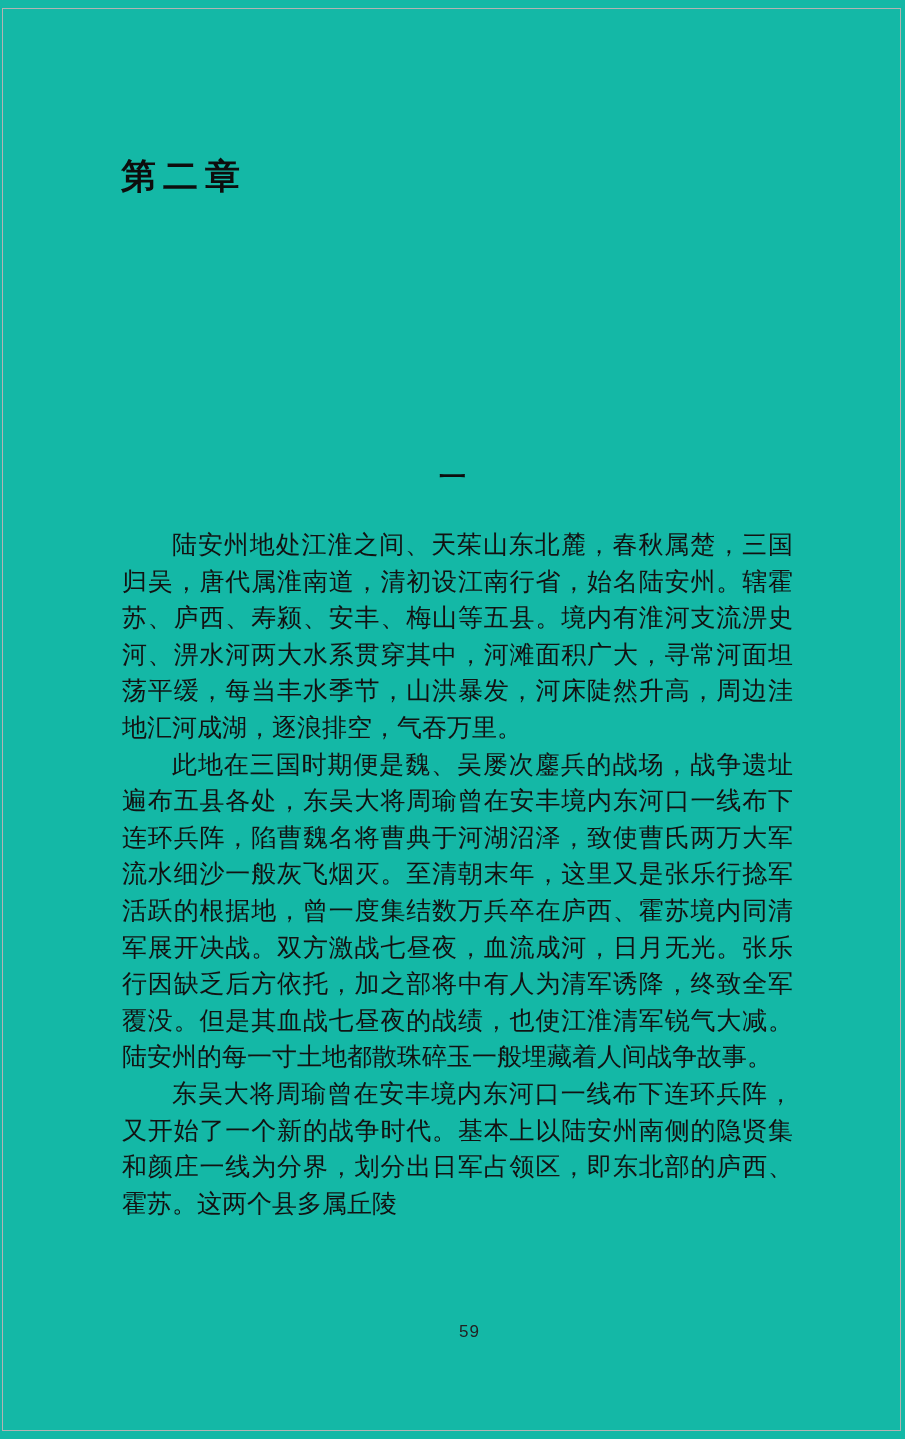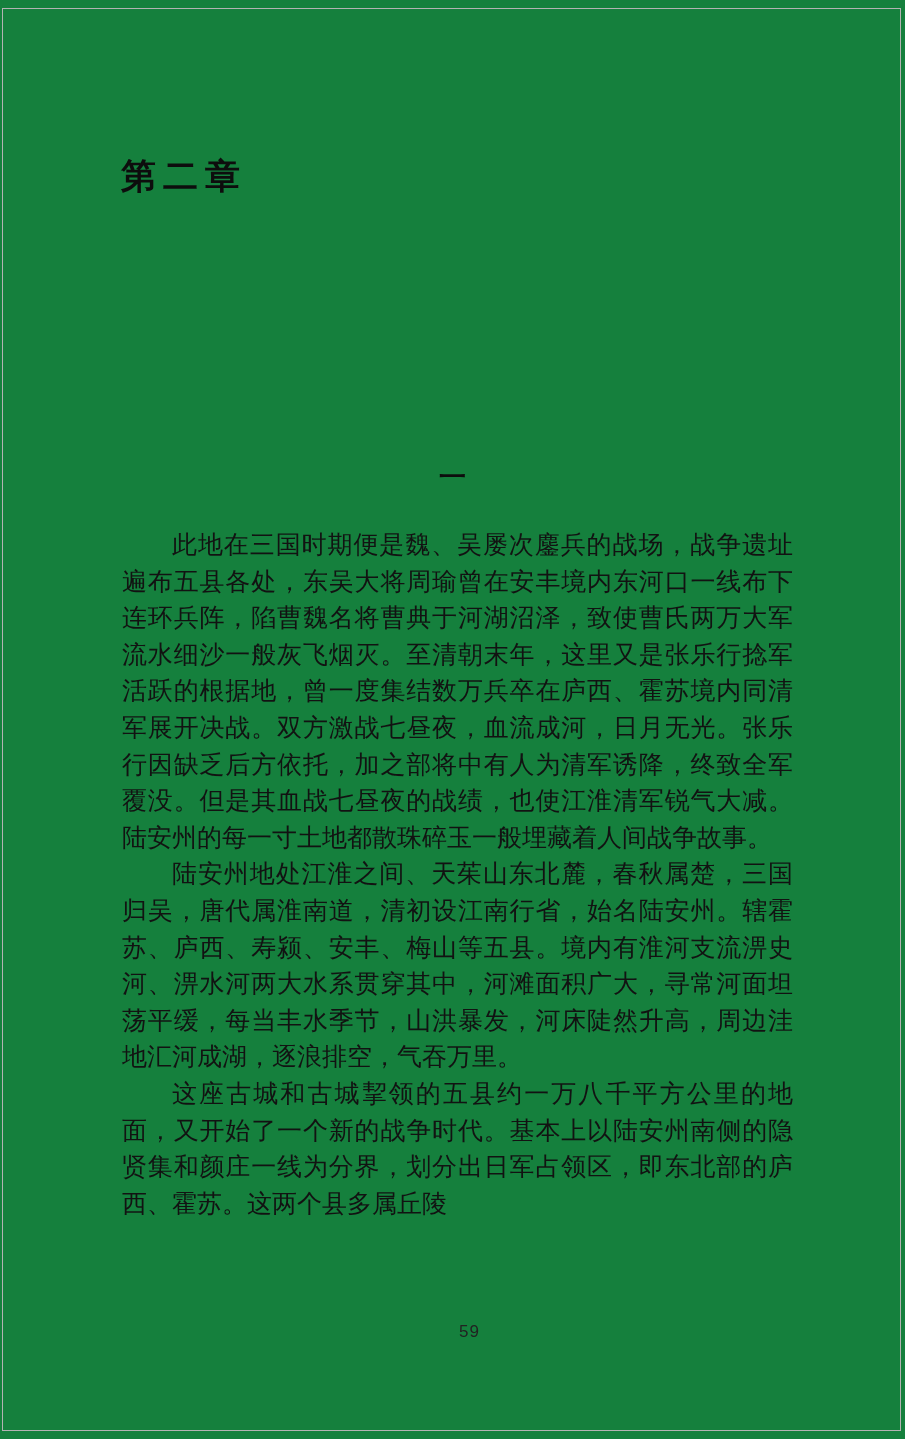--- a/index.html
+++ b/index.html
@@ -4,21 +4,21 @@
 <style>
   html, body {
     margin: 0;
     padding: 0;
     background: #ffffff;
   }
   .page {
     position: relative;
     width: 905px;
     height: 1439px;
-    background: #15803d;
+    background: #14b8a6;
     color: #151515;
     font-family: "Liberation Serif", serif;
     overflow: hidden;
   }
   .page-border {
     position: absolute;
     left: 2px;
     top: 8px;
     width: 899px;
     height: 1423px;
@@ -77,19 +77,19 @@
 <body>
 
 <div class="page">
   <div class="page-border"></div>
 
   <h1 class="chapter-title">第二章</h1>
 
   <div class="section-marker">一</div>
 
   <div class="body-text">
+    <p>陆安州地处江淮之间、天茱山东北麓，春秋属楚，三国归吴，唐代属淮南道，清初设江南行省，始名陆安州。辖霍苏、庐西、寿颍、安丰、梅山等五县。境内有淮河支流淠史河、淠水河两大水系贯穿其中，河滩面积广大，寻常河面坦荡平缓，每当丰水季节，山洪暴发，河床陡然升高，周边洼地汇河成湖，逐浪排空，气吞万里。</p>
     <p>此地在三国时期便是魏、吴屡次鏖兵的战场，战争遗址遍布五县各处，东吴大将周瑜曾在安丰境内东河口一线布下连环兵阵，陷曹魏名将曹典于河湖沼泽，致使曹氏两万大军流水细沙一般灰飞烟灭。至清朝末年，这里又是张乐行捻军活跃的根据地，曾一度集结数万兵卒在庐西、霍苏境内同清军展开决战。双方激战七昼夜，血流成河，日月无光。张乐行因缺乏后方依托，加之部将中有人为清军诱降，终致全军覆没。但是其血战七昼夜的战绩，也使江淮清军锐气大减。陆安州的每一寸土地都散珠碎玉一般埋藏着人间战争故事。</p>
-    <p>陆安州地处江淮之间、天茱山东北麓，春秋属楚，三国归吴，唐代属淮南道，清初设江南行省，始名陆安州。辖霍苏、庐西、寿颍、安丰、梅山等五县。境内有淮河支流淠史河、淠水河两大水系贯穿其中，河滩面积广大，寻常河面坦荡平缓，每当丰水季节，山洪暴发，河床陡然升高，周边洼地汇河成湖，逐浪排空，气吞万里。</p>
-    <p>这座古城和古城挈领的五县约一万八千平方公里的地面，又开始了一个新的战争时代。基本上以陆安州南侧的隐贤集和颜庄一线为分界，划分出日军占领区，即东北部的庐西、霍苏。这两个县多属丘陵</p>
+    <p>东吴大将周瑜曾在安丰境内东河口一线布下连环兵阵，又开始了一个新的战争时代。基本上以陆安州南侧的隐贤集和颜庄一线为分界，划分出日军占领区，即东北部的庐西、霍苏。这两个县多属丘陵</p>
   </div>
 
   <div class="page-number">59</div>
 </div>
 
 </body></html>

